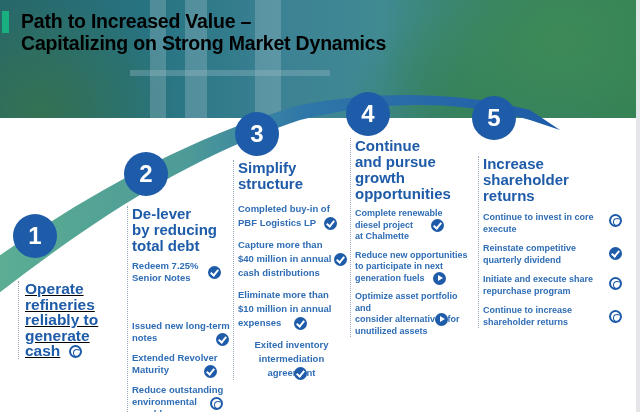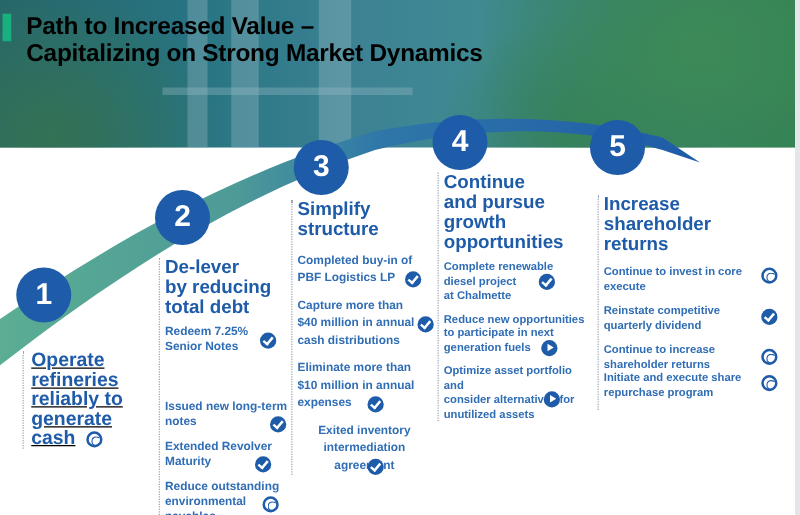--- a/index.html
+++ b/index.html
@@ -179,25 +179,25 @@
   <div class="item" style="font-size:9px;line-height:11.5px;margin-bottom:8px;">
     <div>Continue to invest in core</div>
     <div>execute</div>
     <span class="ic ic-cycle" style="left:126px;top:2px;"></span>
   </div>
   <div class="item" style="font-size:9px;line-height:11.5px;margin-bottom:8px;">
     <div>Reinstate competitive</div>
     <div>quarterly dividend</div>
     <span class="ic ic-check" style="left:126px;top:4px;"></span>
   </div>
+  <div class="item" style="font-size:9px;line-height:11.5px;margin-bottom:8px;">
+    <div>Initiate and execute share</div>
+    <div>repurchase program</div>
+    <span class="ic ic-cycle" style="left:126px;top:3px;"></span>
+  </div>
   <div class="item" style="font-size:9px;line-height:11.5px;">
     <div>Continue to increase</div>
     <div>shareholder returns</div>
     <span class="ic ic-cycle" style="left:126px;top:5px;"></span>
   </div>
-  <div class="item" style="font-size:9px;line-height:11.5px;margin-bottom:8px;">
-    <div>Initiate and execute share</div>
-    <div>repurchase program</div>
-    <span class="ic ic-cycle" style="left:126px;top:3px;"></span>
-  </div>
 </div>
 
 <div class="right-strip"></div>
 
 </body></html>

